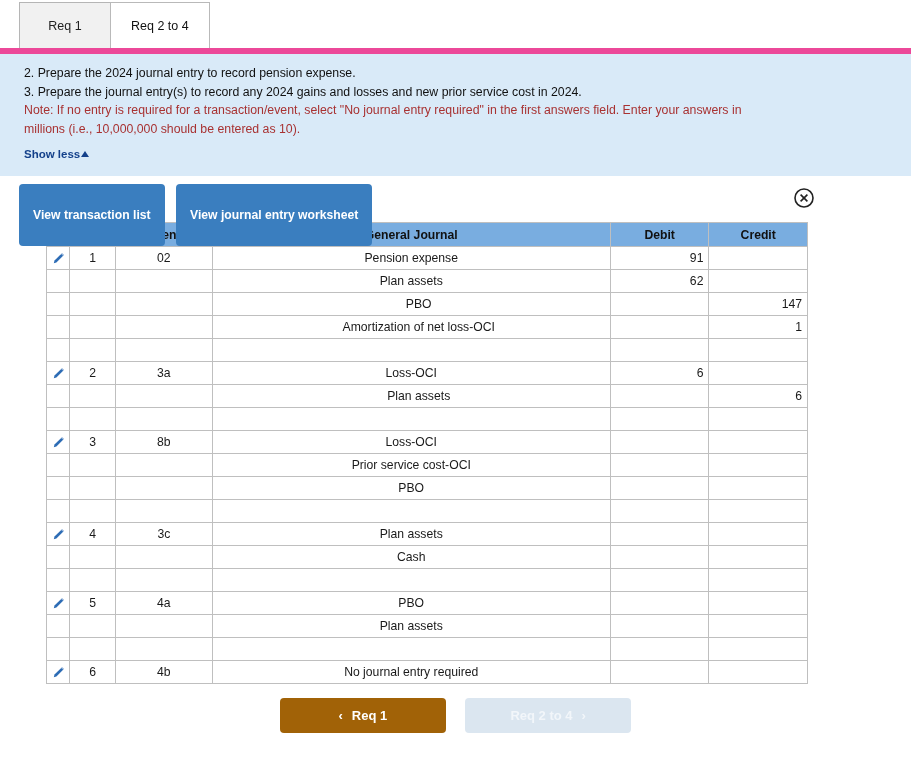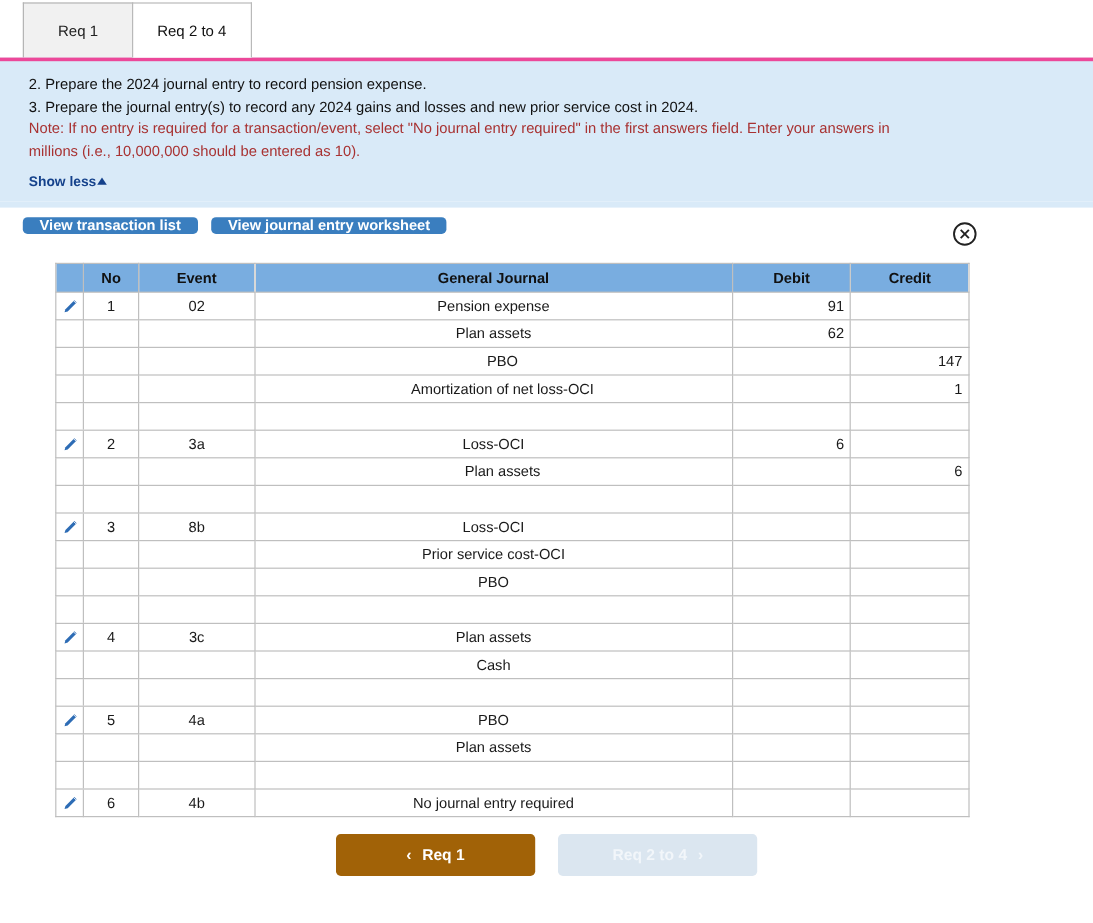--- a/index.html
+++ b/index.html
@@ -44,21 +44,21 @@
     background: #ffffff;
     border-color: #b9b9b9;
     z-index: 3;
     color: #111;
   }
   .tab + .tab { margin-left: -1px; }
 
   
   .infopanel {
     background: #d9eaf8;
-    border-top: 3px solid #ec4899;
+    border-top: 6px solid #ec4899;
     padding: 10px 14px 4px 24px;
     box-sizing: border-box;
     position: relative;
   }
   .infoline {
     font-size: 12.3px;
     line-height: 18.5px;
     color: #111;
     white-space: nowrap;
   }
@@ -100,21 +100,21 @@
     box-sizing: border-box;
   }
   .btn-blue {
     display: inline-block;
     background: #3a7ebf;
     color: #ffffff;
     font-weight: bold;
     font-size: 12.2px;
     border: none;
     border-radius: 4px;
-    padding: 0 14px;
+    padding: 24px 14px;
     cursor: pointer;
     vertical-align: top;
   }
   .btn-blue + .btn-blue { margin-left: 8px; }
   .close-circle {
     position: absolute;
     right: 96px;
     top: 11px;
     width: 22px;
     height: 22px;

